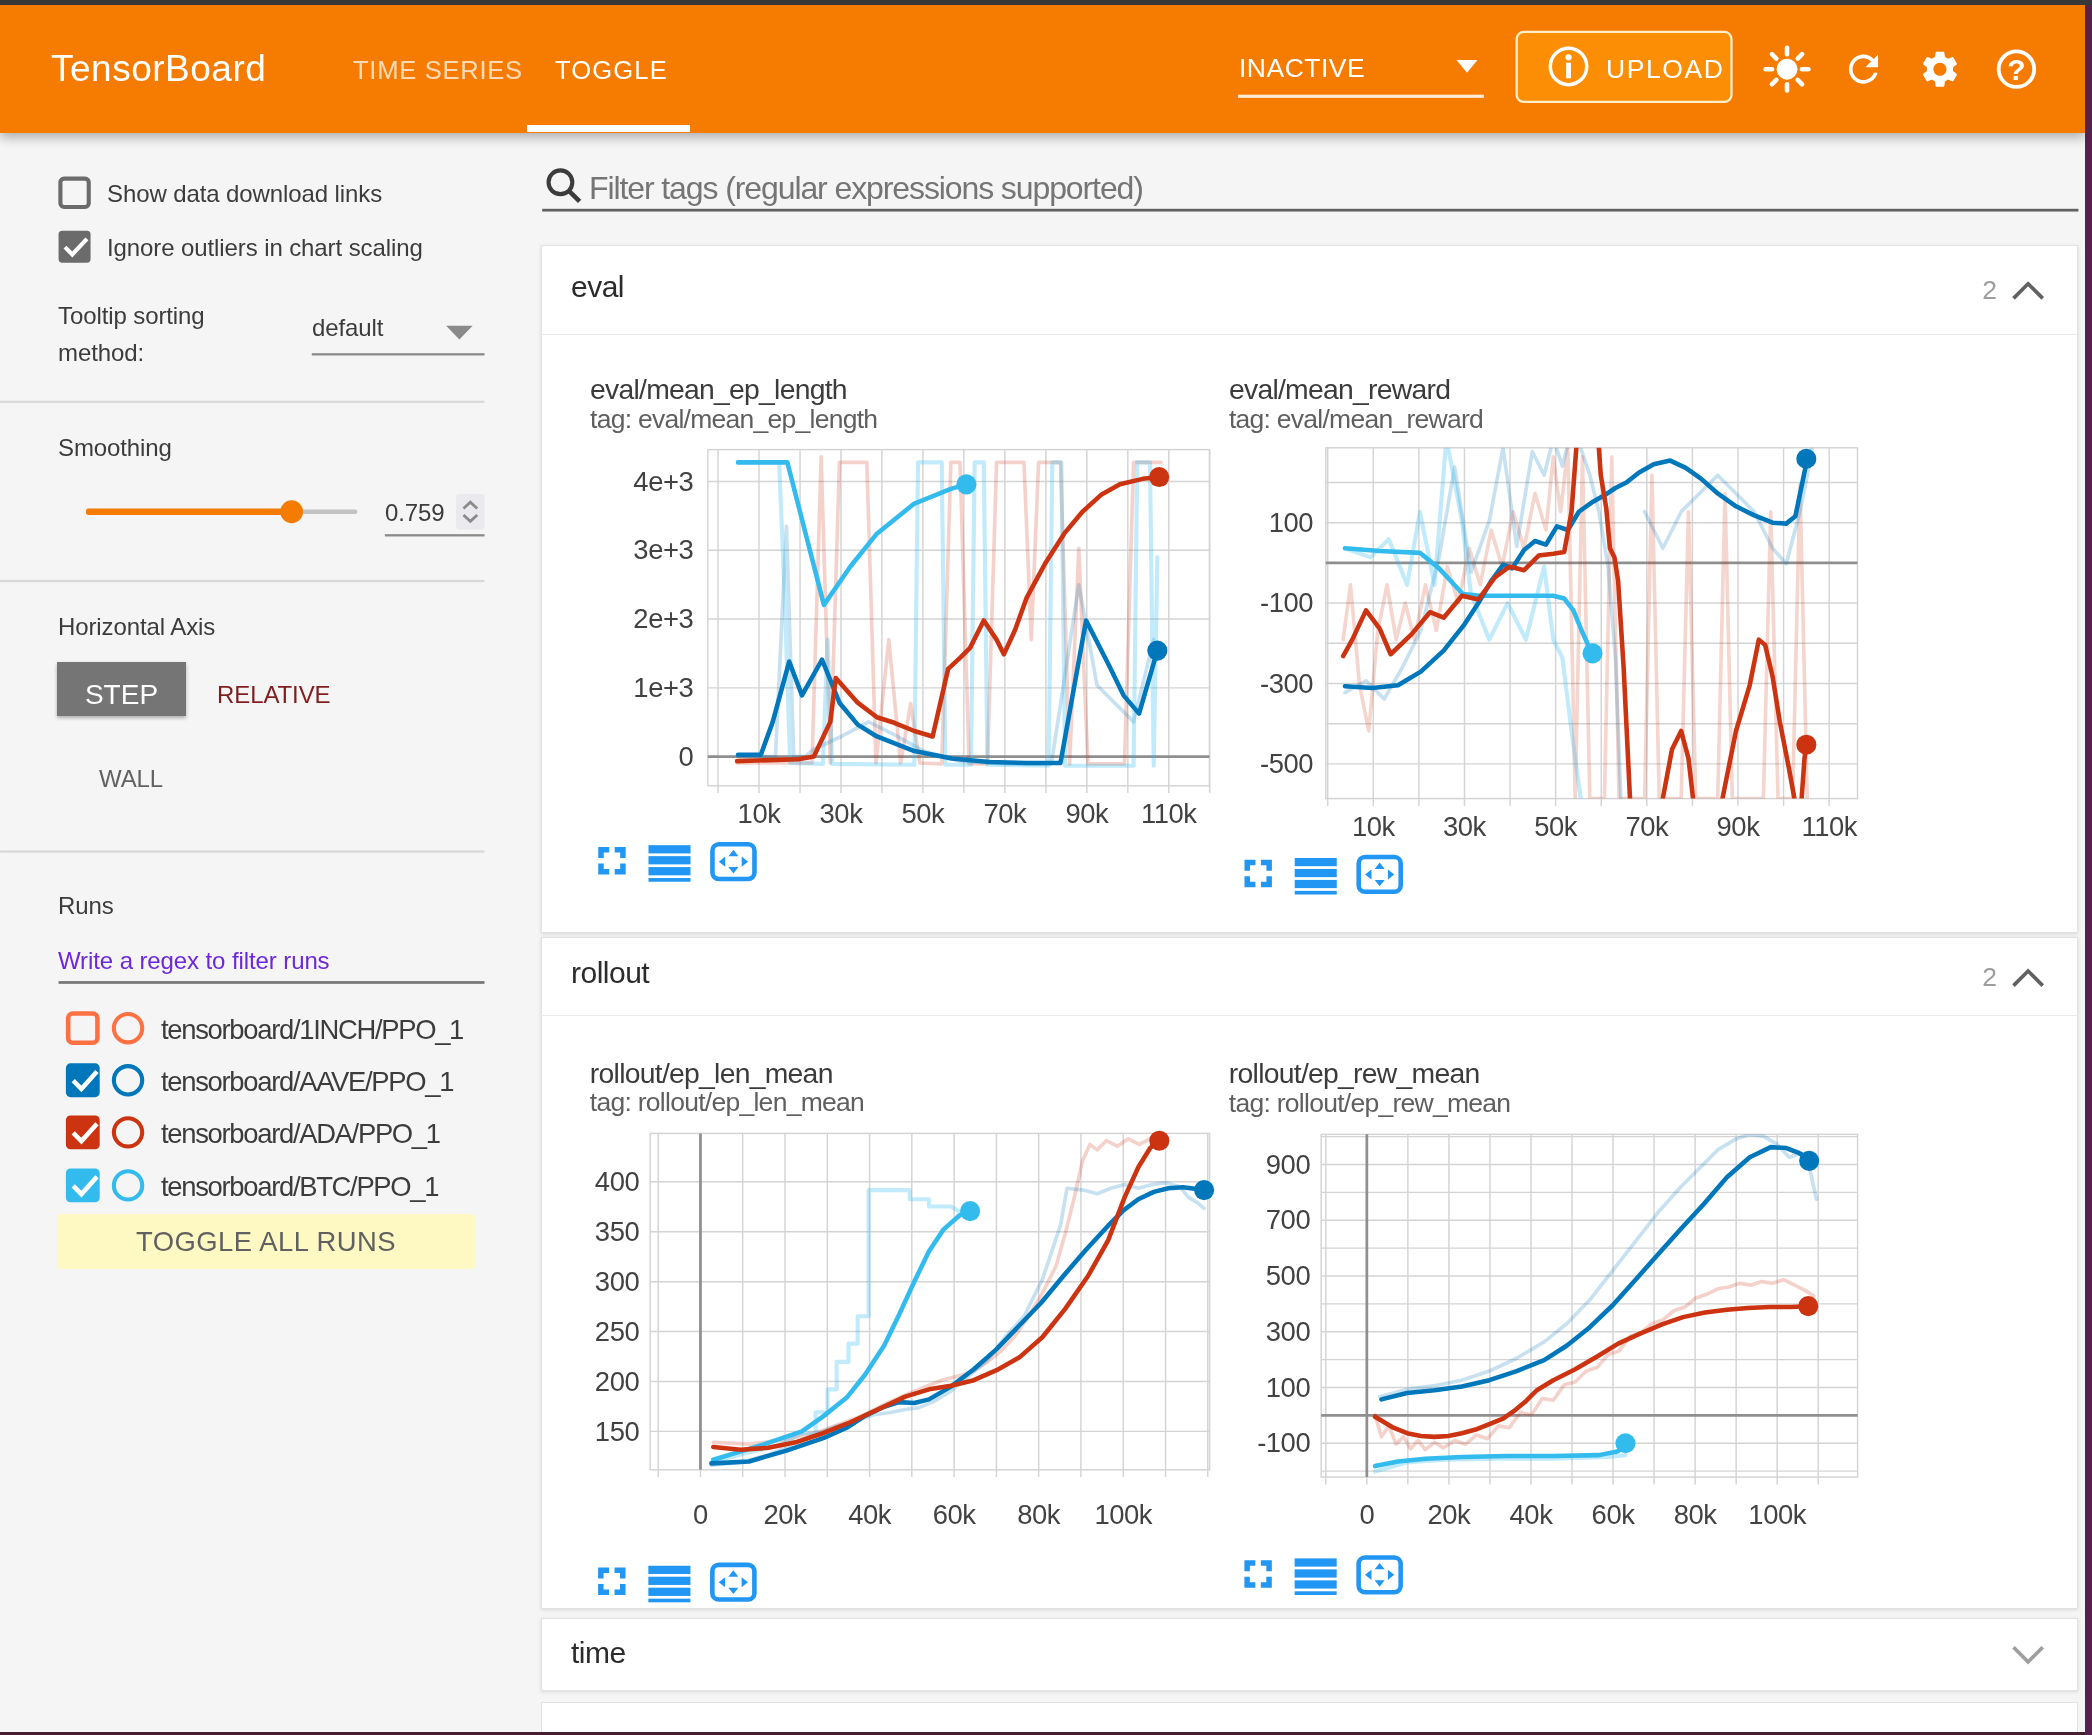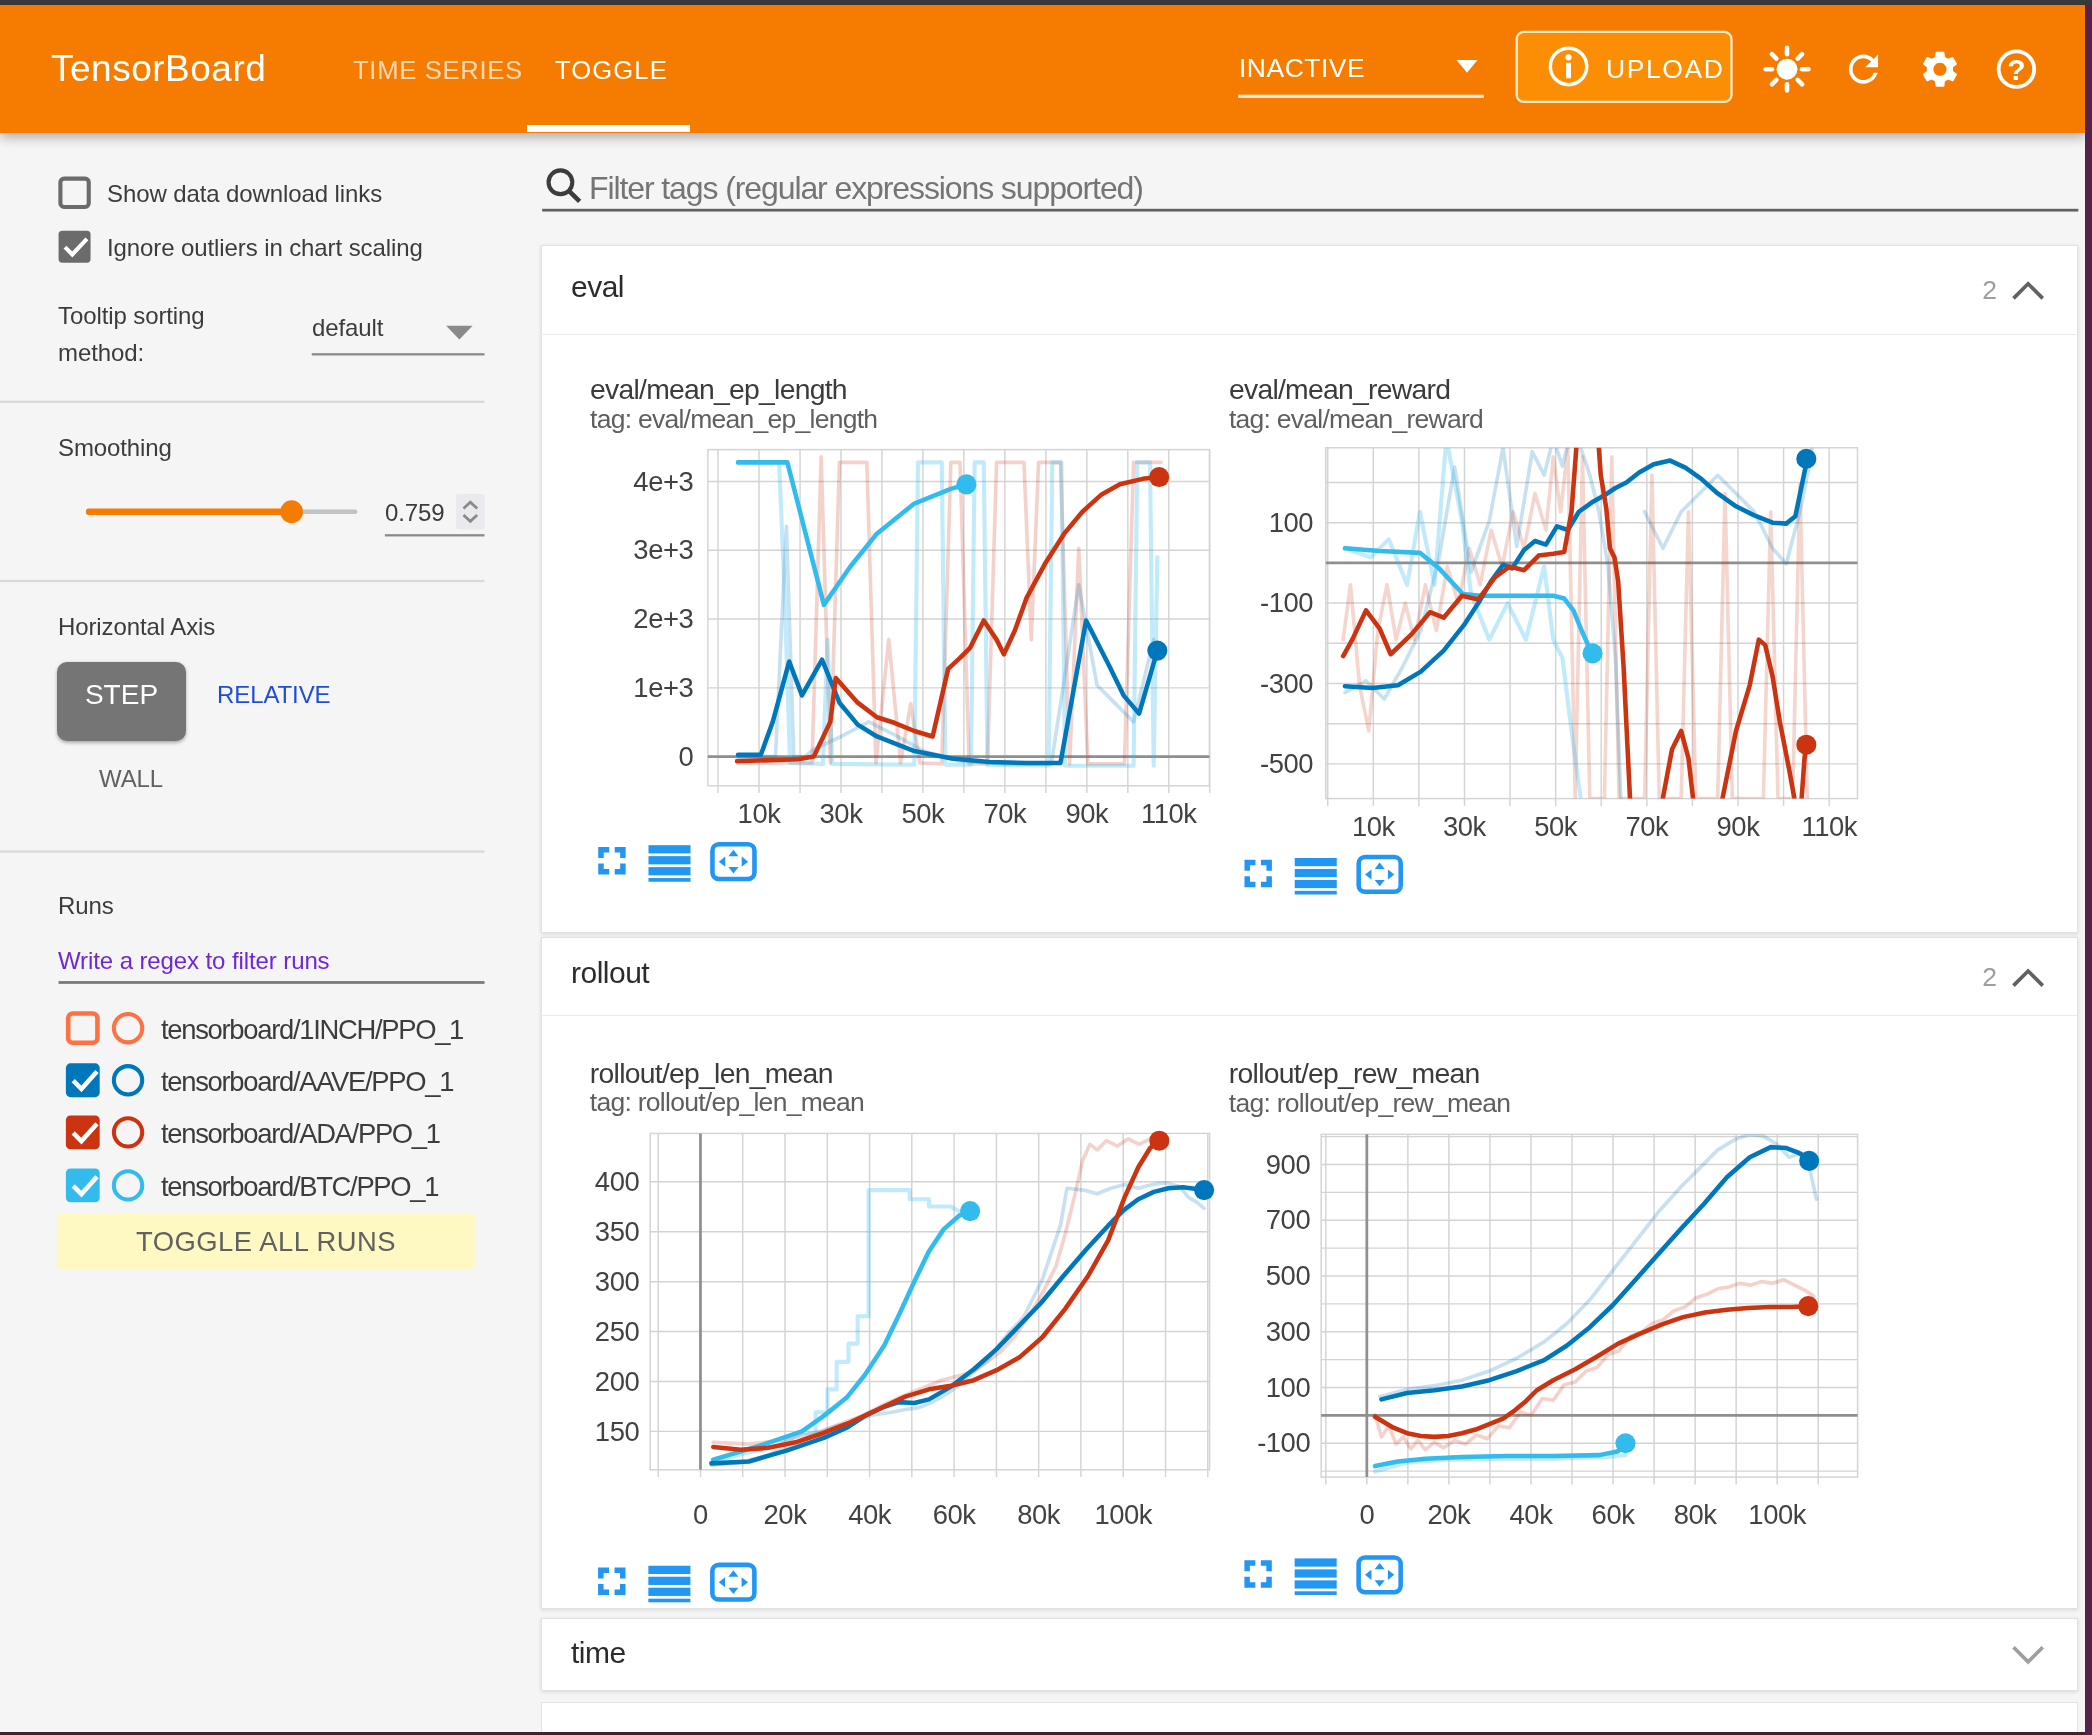--- a/index.html
+++ b/index.html
@@ -43,30 +43,30 @@
   </svg>
 <div class="abs" style="left:1606px;top:54px;font-size:26.5px;color:#fff;letter-spacing:1.6px;font-weight:500">UPLOAD</div>
 <div class="t" style="left:107px;top:180px;color:#3c3c3c;">Show data download links</div>
 <div class="t" style="left:107px;top:234px;color:#3c3c3c;width:380px;overflow:hidden;">Ignore outliers in chart scaling</div>
 <div class="t" style="left:58px;top:302px;color:#3c3c3c;">Tooltip sorting</div>
 <div class="t" style="left:58px;top:339px;color:#3c3c3c;">method:</div>
 <div class="t" style="left:312px;top:314px;color:#3c3c3c;">default</div>
 <div class="t" style="left:58px;top:434px;color:#3c3c3c;">Smoothing</div>
 <div class="t" style="left:385px;top:499px;color:#3c3c3c;">0.759</div>
 <div class="t" style="left:58px;top:613px;color:#3c3c3c;">Horizontal Axis</div>
-<div class="t" style="left:217px;top:681px;color:#1d4ed8;text-align:right;">RELATIVE</div>
+<div class="t" style="left:217px;top:681px;color:#7f1d1d;text-align:right;">RELATIVE</div>
 <div class="t" style="left:99px;top:765px;color:#616161;">WALL</div>
 <div class="t" style="left:58px;top:892px;color:#3c3c3c;">Runs</div>
 <div class="t" style="left:58px;top:947px;color:#6d28d9;">Write a regex to filter runs</div>
 <div class="rl" style="left:161px;top:1014px;color:#3c3c3c">tensorboard/1INCH/PPO_1</div>
 <div class="rl" style="left:161px;top:1066px;color:#3c3c3c">tensorboard/AAVE/PPO_1</div>
 <div class="rl" style="left:161px;top:1118px;color:#3c3c3c">tensorboard/ADA/PPO_1</div>
 <div class="rl" style="left:161px;top:1171px;color:#3c3c3c">tensorboard/BTC/PPO_1</div>
 <div class="t" style="left:58px;top:1237px;color:#616161;margin-left:48px;">models/debugged_eval_run/</div>
-<div class="abs" style="left:57px;top:662px;width:129px;height:79px;background:#757575;border-radius:10px;box-shadow:0 1.8px 3.7px rgba(0,0,0,0.3);color:#fff;font-size:28px;text-align:center;line-height:66px">STEP</div>
+<div class="abs" style="left:57px;top:662px;width:129px;height:54px;background:#757575;border-radius:0;box-shadow:0 1.8px 3.7px rgba(0,0,0,0.3);color:#fff;font-size:28px;text-align:center;line-height:66px">STEP</div>
 <div class="abs" style="left:57px;top:1214px;width:418px;height:55px;background:#fef9c3;border-radius:3.7px;color:#616161;font-size:27.4px;text-align:center;line-height:55px;letter-spacing:0.5px">TOGGLE ALL RUNS</div>
 <svg style="position:absolute;left:0;top:132px" width="512" height="1371" viewBox="0 145 560 1500">
     <rect x="66" y="196" width="31" height="31" rx="4" fill="none" stroke="#6b6b6b" stroke-width="4.5"></rect>
     <rect x="64" y="253" width="35" height="35" rx="4" fill="#6b6b6b"></rect>
     <path d="M71 271 l8 8 l16 -17" fill="none" stroke="#ffffff" stroke-width="4.5"></path>
     <path d="M488 357 l29 0 l-14.5 15 z" fill="#8a8a8a"></path>
     <rect x="341" y="387" width="189" height="2.5" fill="#8a8a8a"></rect>
     <rect x="0" y="439" width="530" height="2.5" fill="#d9d9d9"></rect>
     <rect x="0" y="635" width="530" height="2.5" fill="#d9d9d9"></rect>
     <rect x="0" y="931" width="530" height="2.5" fill="#d9d9d9"></rect>

